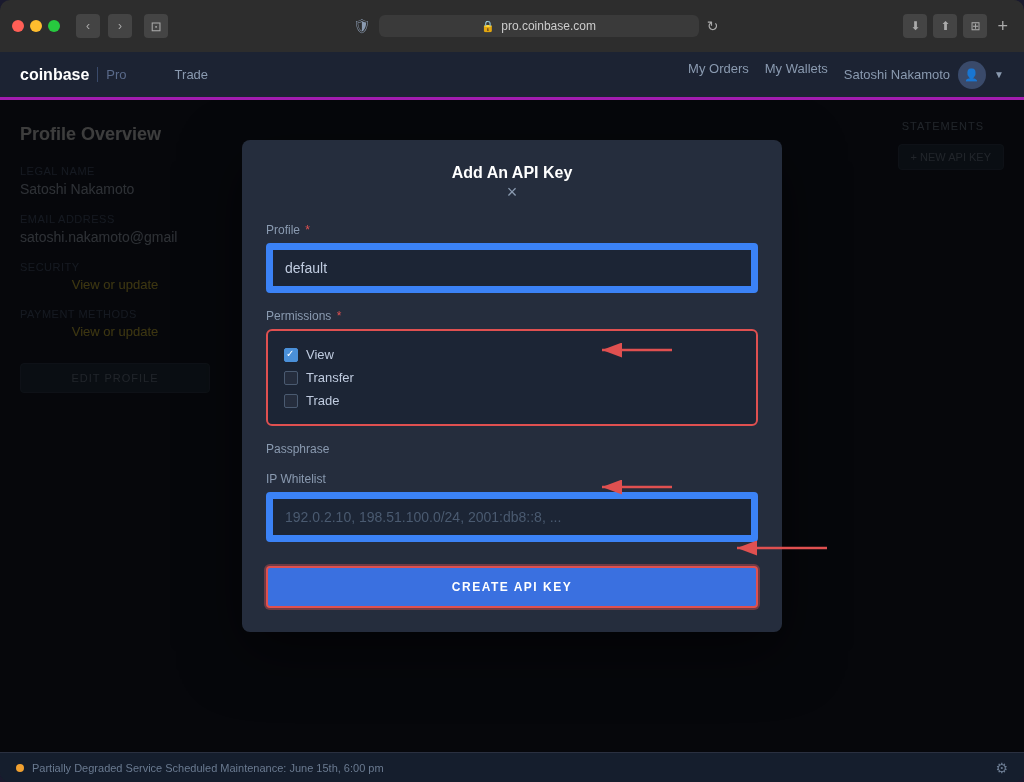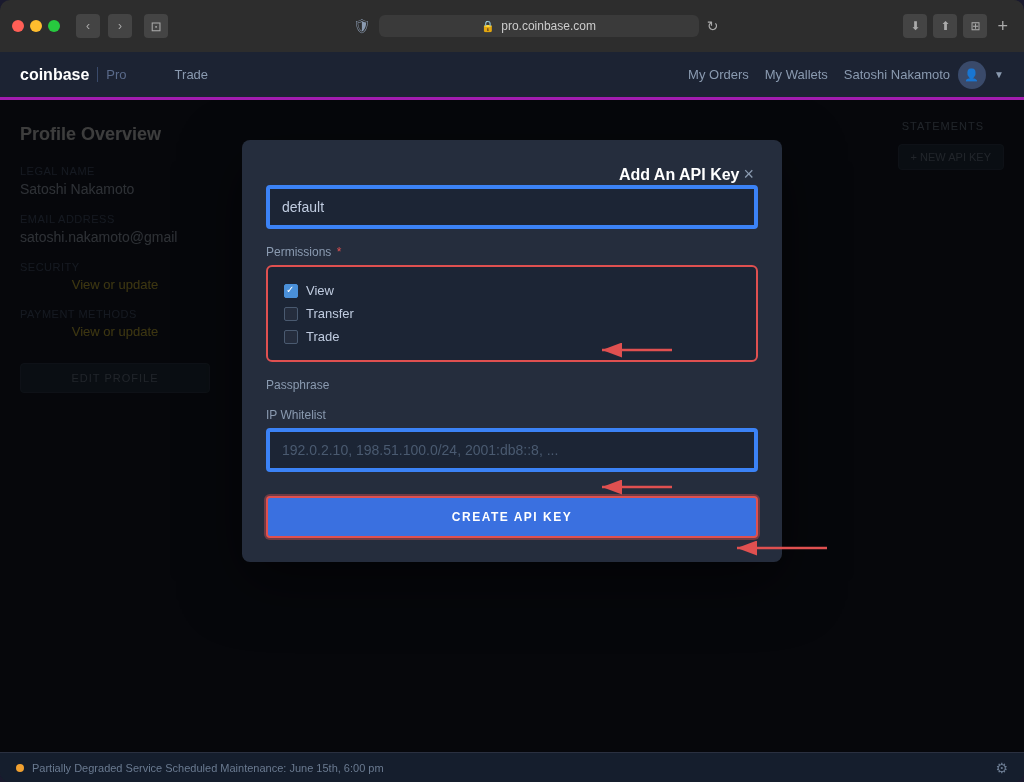--- a/index.html
+++ b/index.html
@@ -129,21 +129,20 @@
     }
     .nav-link {
       color: #8a9ab0;
       font-size: 13px;
       padding: 4px 8px;
       cursor: pointer;
       border-radius: 4px;
     }
     .nav-right {
       display: flex;
-      align-items: center;
       gap: 16px;
     }
     .nav-right-link {
       color: #8a9ab0;
       font-size: 13px;
       cursor: pointer;
     }
     .nav-user {
       display: flex;
       align-items: center;
@@ -241,20 +240,22 @@
       border-radius: 8px;
       width: 540px;
       padding: 24px;
       position: relative;
       box-shadow: 0 20px 60px rgba(0,0,0,0.5);
     }
     .modal-header {
       display: flex;
       justify-content: flex-end;
       align-items: center;
+      margin-bottom: 20px;
+      flex-direction: column;
     }
     .modal-title {
       color: #fff;
       font-size: 16px;
       font-weight: 600;
     }
     .modal-close {
       color: #8a9ab0;
       background: none;
       border: none;
@@ -272,21 +273,21 @@
       margin-bottom: 6px;
       display: block;
     }
     .form-label .required {
       color: #e05050;
       margin-left: 2px;
     }
     .form-input {
       width: 100%;
       background: #1c2535;
-      border: 4px solid #3b82f6;
+      border: 7px solid #3b82f6;
       border-radius: 4px;
       padding: 10px 12px;
       color: #c0cce0;
       font-size: 14px;
       outline: none;
     }
     .form-input::placeholder {
       color: #4a5a70;
     }
 
@@ -467,20 +468,24 @@
     <div class="modal-overlay">
       <div class="modal">
         
         <div class="modal-header">
           <span class="modal-title">Add An API Key</span>
           <button class="modal-close">×</button>
         </div>
 
         
         <div class="form-group">
+          <label class="form-label">
+            <span>Profile</span>
+            <span class="required">*</span>
+          </label>
           <input type="text" class="form-input" value="default" readonly="" style="">
         </div>
 
         
         <div class="form-group">
           <label class="form-label">
             <span>Permissions</span>
             <span class="required">*</span>
           </label>
           <div class="permissions-box">

